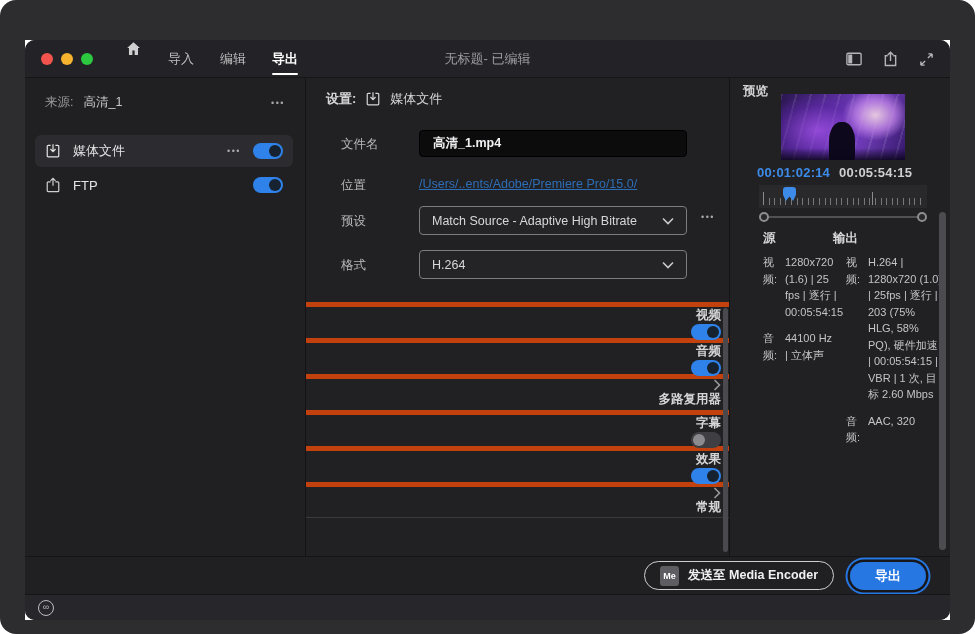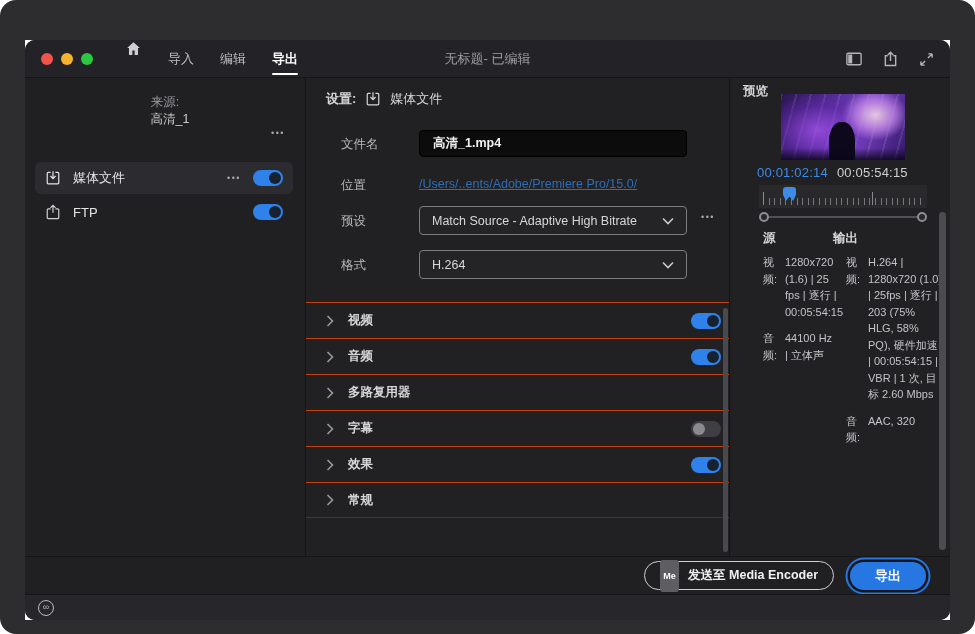--- a/index.html
+++ b/index.html
@@ -27,21 +27,21 @@
   .win-title { position:absolute; left:50%; top:0; transform:translateX(-50%); height:38px; display:flex; align-items:center; font-size:13px; color:#9e9ea2; }
   .tb-icons { position:absolute; right:16px; top:0; height:38px; display:flex; align-items:center; gap:21px; }
 
   
   .dlg-body { position:absolute; top:38px; left:0; right:0; bottom:64px; }
   .sidebar { position:absolute; left:0; top:0; bottom:0; width:280px; background:#202023; }
   .main { position:absolute; left:280px; top:0; bottom:0; width:425px; background:#212124; border-left:1px solid #141416; border-right:1px solid #141416; }
   .preview { position:absolute; right:0; top:0; bottom:0; width:220px; background:#212124; }
 
   
-  .source-row { display:flex; align-items:center; margin:16px 20px 0 20px; font-size:12.5px;flex-direction:column; }
+  .source-row { display:flex; align-items:center; margin:16px 20px 0 20px; font-size:12.5px; }
   .source-label { color:#9a9a9e; }
   .source-value { color:#c9c9cc; margin-left:10px; }
   .dots { color:#a8a8ac; font-size:9px; letter-spacing:1.5px; cursor:pointer; }
   .source-row .dots { margin-left:auto; }
   .side-item { display:flex; align-items:center; height:32px; margin:2px 12px 0 10px; padding:0 10px; border-radius:6px; font-size:13px; color:#e4e4e6; }
   .side-item.selected { background:#2c2c30; margin-top:24px; }
   .side-item .lbl { margin-left:12px; }
   .side-item .dots { margin-left:auto; margin-right:12px; }
   .side-item .toggle { margin-left:auto; }
   .side-item.selected .toggle { margin-left:0; }
@@ -57,37 +57,37 @@
   .settings-header { position:absolute; left:20px; top:12px; display:flex; align-items:center; gap:9px; font-size:13px; color:#d6d6d8; }
   .settings-header .hdr-label { font-weight:bold; }
   .f-label { position:absolute; left:35px; font-size:12.5px; color:#b9b9bc; }
   .filename-input { position:absolute; left:113px; top:52px; width:268px; height:27px; background:#0c0c0d; border:1px solid #000; border-radius:4px; color:#f0f0f2; font-size:12.5px; font-weight:bold; padding:0 13px; font-family:"Liberation Sans", sans-serif; }
   .location-link { position:absolute; left:113px; top:99px; font-size:12.5px; color:#2e6db5; text-decoration:underline; cursor:pointer; }
   .select { position:absolute; left:113px; width:268px; height:29px; border:1px solid #7d7d80; border-radius:4px; background:#242427; color:#d8d8da; font-size:12.5px; display:flex; align-items:center; padding:0 12px; cursor:pointer; }
   .select .chev { margin-left:auto; }
   .preset-dots { position:absolute; left:395px; top:134px; }
 
   .sections { position:absolute; left:0; right:0; top:224px; }
-  .section-row { height:36px; display:flex; align-items:center; padding:0 8px 0 20px; border-top:1px solid #c2410c; }
+  .section-row { height:36px; display:flex; align-items:flex-end; padding:0 8px 0 20px; border-top:5px solid #c2410c;flex-direction:column; }
   .section-row:last-child { border-bottom:1px solid #3a3a3d; }
   .section-row .lbl { margin-left:14px; font-size:12.5px; font-weight:bold; color:#d6d6d8; }
   .section-row .toggle { margin-left:auto; }
   .main-scrollbar { position:absolute; right:1px; top:230px; width:5px; height:244px; border-radius:3px; background:#4a4a4e; }
 
   
   .pv-title { position:absolute; left:13px; top:5px; font-size:12.5px; font-weight:bold; color:#d2d2d4; }
   .thumb { position:absolute; left:51px; top:16px; width:124px; height:66px; overflow:hidden;
     background:
       radial-gradient(ellipse 44px 34px at 76% 32%, rgba(235,205,225,0.95) 0%, rgba(190,130,230,0.75) 45%, rgba(140,70,210,0) 75%),
       radial-gradient(ellipse 70px 45px at 30% 55%, rgba(160,80,230,0.8) 0%, rgba(100,40,180,0.4) 55%, rgba(60,20,120,0) 80%),
       repeating-linear-gradient(105deg, rgba(255,255,255,0.10) 0 2px, rgba(255,255,255,0) 2px 14px),
       linear-gradient(115deg, #2a1650 0%, #5b2fa0 40%, #7a43c4 60%, #33176a 100%); }
   .thumb::after { content:""; position:absolute; left:48px; bottom:-4px; width:26px; height:42px; background:#0e081c; border-radius:45% 45% 20% 20%; }
   .thumb::before { content:""; position:absolute; left:0; right:0; bottom:0; height:12px; background:linear-gradient(transparent, rgba(10,5,25,0.85)); z-index:1; }
-  .timecodes { position:absolute; left:27px; top:87px; display:flex; gap:9px; font-size:13px; font-weight:normal; letter-spacing:0.2px; }
+  .timecodes { position:absolute; left:27px; top:87px; display:flex; gap:9px; font-size:13px; font-weight:bold; letter-spacing:0.2px; }
   .tc-current { color:#3d8be8; }
   .tc-duration { color:#cfcfd2; }
   .mini-timeline { position:absolute; left:29px; top:107px; width:168px; height:23px; background:#29292c; }
   .mini-timeline .ticks { position:absolute; left:4px; right:4px; bottom:3px; height:7px;
     background:repeating-linear-gradient(90deg, #77777b 0 1px, transparent 1px 5.6px); }
   .mini-timeline .tick-tall-1 { position:absolute; left:4px; bottom:3px; width:1px; height:13px; background:#8a8a8e; }
   .mini-timeline .tick-tall-2 { position:absolute; left:113px; bottom:3px; width:1px; height:13px; background:#8a8a8e; }
   .playhead { position:absolute; left:24px; top:2px; width:13px; height:14px; background:#3d8be8; border-radius:3px 3px 0 0;
     clip-path:polygon(0 0,100% 0,100% 55%,78% 100%,50% 68%,22% 100%,0 55%); cursor:pointer; }
   .range-slider { position:absolute; left:29px; top:132px; width:168px; height:14px; }
@@ -101,21 +101,21 @@
   .out-col { left:116px; width:96px; }
   .pair { display:flex; margin-bottom:10px; }
   .pair .plbl { width:17px; flex:none; word-break:break-all; }
   .pair .pval { flex:1; margin-left:5px; word-wrap:break-word; }
   .pv-scrollbar { position:absolute; right:4px; top:134px; width:7px; height:338px; border-radius:4px; background:#4c4c50; }
 
   
   .footer { position:absolute; left:0; right:0; bottom:26px; height:38px; background:#202023; border-top:1px solid #151517;
     display:flex; align-items:center; justify-content:flex-end; gap:16px; padding-right:20px; }
   .send-btn { display:flex; align-items:center; gap:9px; height:29px; padding:0 15px; border:1.5px solid #cfcfd2; border-radius:15px; background:transparent; color:#f0f0f2; font-size:12.5px; font-weight:bold; cursor:pointer; font-family:"Liberation Sans", sans-serif; }
-  .me-badge { width:19px; height:32px; border-radius:3px; background:#5d5d62; color:#fff; font-size:9px; font-weight:bold; display:flex; align-items:center; justify-content:center; }
+  .me-badge { width:19px; height:20px; border-radius:3px; background:#5d5d62; color:#fff; font-size:9px; font-weight:bold; display:flex; align-items:center; justify-content:center; }
   .export-btn { height:28px; padding:0 25px; border:none; border-radius:14px; background:#2677e2; color:#ffffff; font-size:13px; font-weight:bold; cursor:pointer; font-family:"Liberation Sans", sans-serif;
     box-shadow:0 0 0 2.5px #17171a, 0 0 0 4.5px #2677e2; margin-right:4px; }
 
   
   .statusbar { position:absolute; left:0; right:0; bottom:0; height:26px; background:#27272b; border-top:1px solid #151517; display:flex; align-items:center; padding-left:13px; }
   .cc-logo { width:16px; height:16px; border-radius:50%; border:1.5px solid #bdbdc0; color:#bdbdc0; font-size:9px; display:flex; align-items:center; justify-content:center; line-height:1; }
 
   svg.ic { display:block; }
 </style>
 </head>

